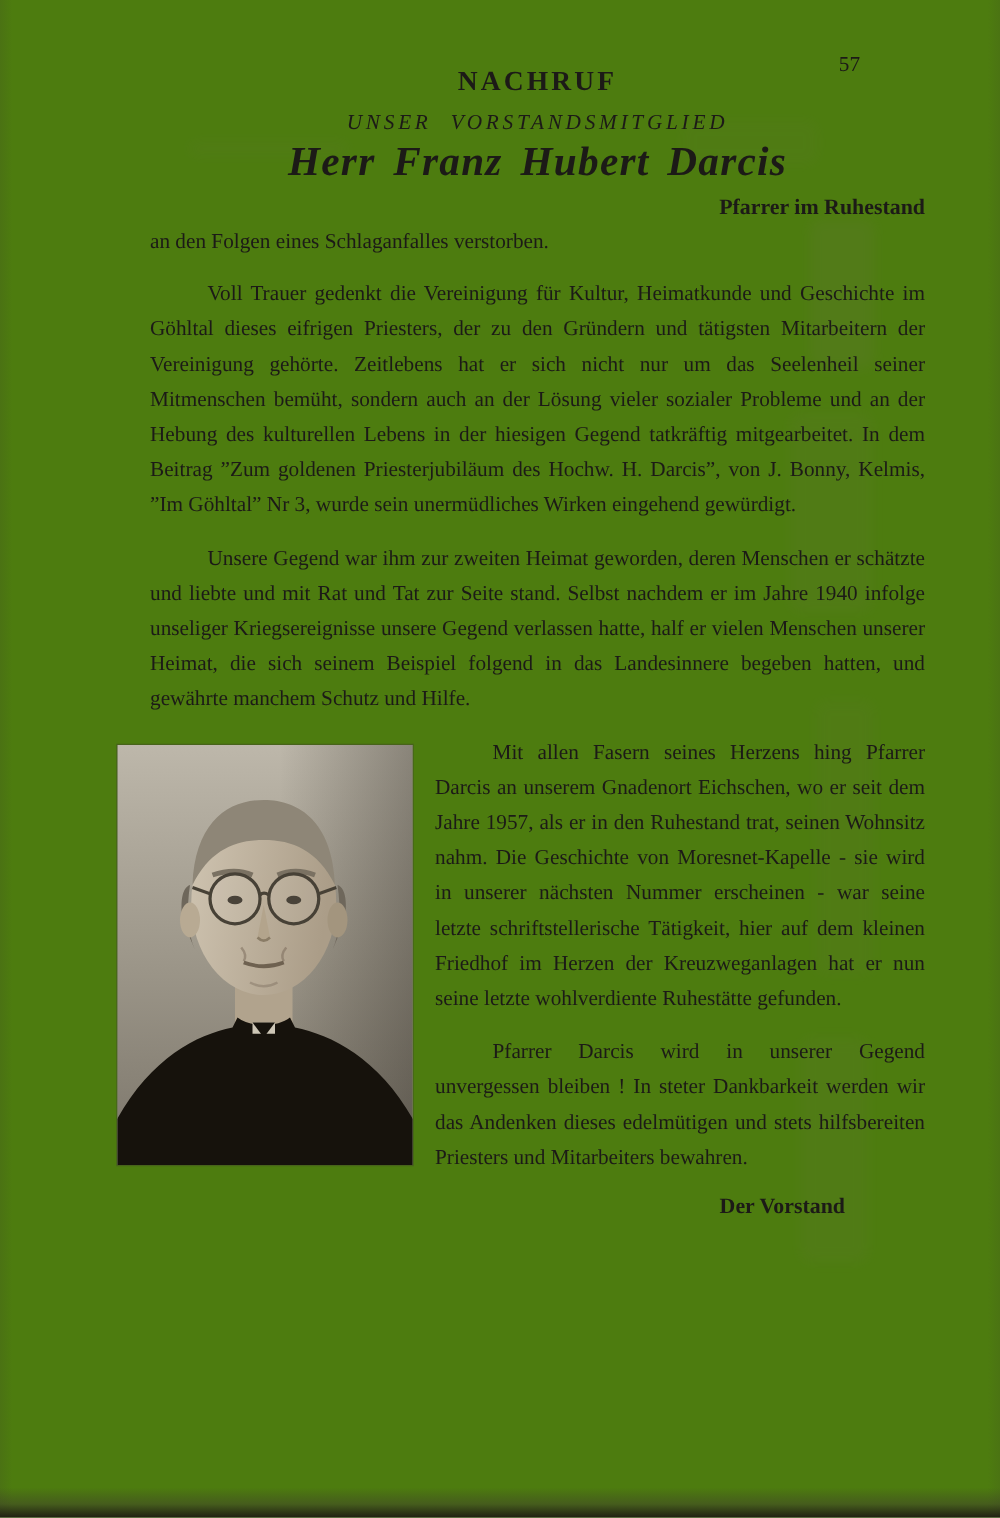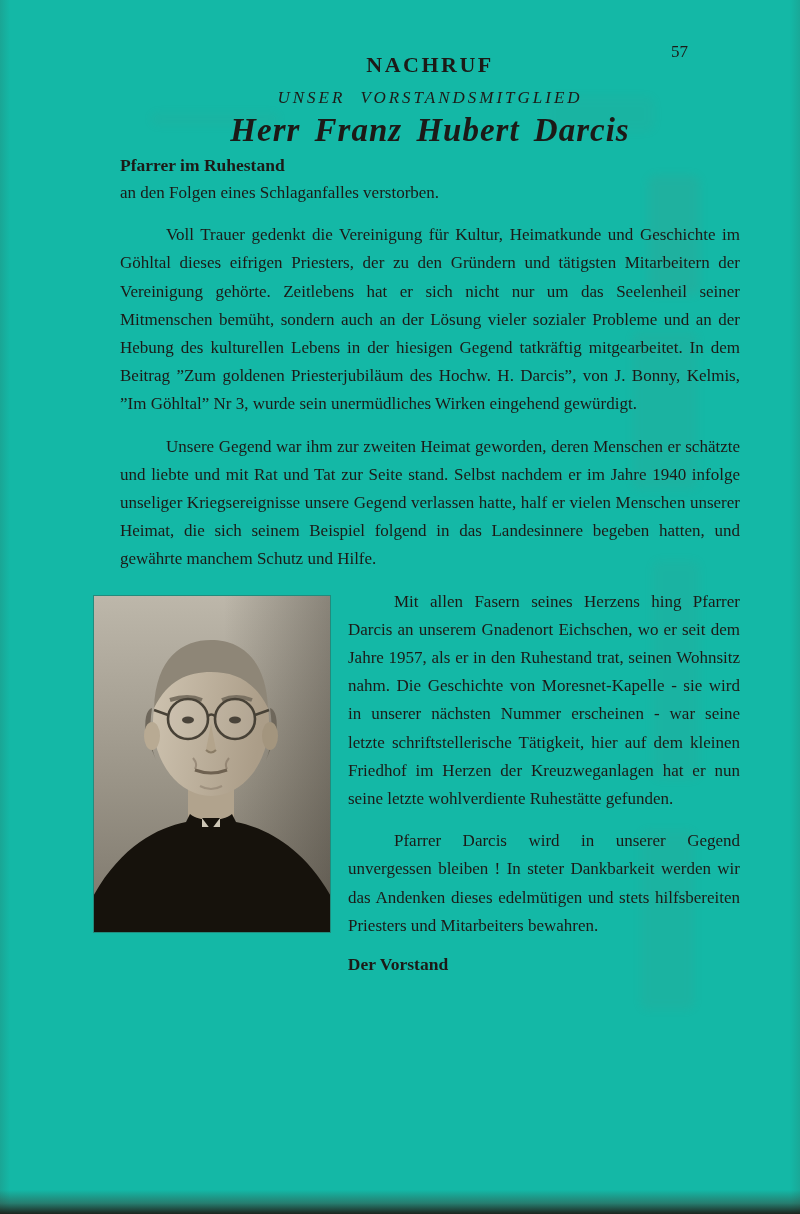--- a/index.html
+++ b/index.html
@@ -5,21 +5,21 @@
   html, body {
     margin: 0;
     padding: 0;
     background: #777;
   }
   .scan-page {
     position: relative;
     width: 800px;
     height: 1214px;
     margin: 0 auto;
-    background: #14b8a6;
+    background: #4d7c0f;
     overflow: hidden;
     font-family: "Liberation Serif", serif;
     color: #1c1a17;
   }
   .content {
     position: relative;
     padding: 36px 60px 0 120px;
     z-index: 2;
   }
   .page-number {
@@ -62,35 +62,35 @@
     text-align: center;
     font-family: Liberation Serif, serif;
     font-style: italic;
     font-weight: bold;
     font-size: 33px;
     letter-spacing: 1px;
     word-spacing: 5px;
     margin: 4px 0 6px 0;
   }
   .role-line {
-    text-align: left;
+    text-align: right;
     font-weight: bold;
     font-size: 17.5px;
     margin: 0 0 3px 0;
   }
   .cause-line {
     font-size: 17px;
     line-height: 28.2px;
     text-indent: 0;
     margin: 0 0 14px 0;
   }
   .signature {
     font-weight: bold;
     font-size: 17.5px;
-    text-align: center;
+    text-align: right;
     padding-right: 64px;
     margin: 2px 0 0 0;
   }
   .photo-wrap {
     float: left;
     width: 236px;
     height: 336px;
     margin: 8px 18px 4px -26px;
     background: #8e897f;
     box-shadow: 0 0 0 1px rgba(60,55,48,0.35);

